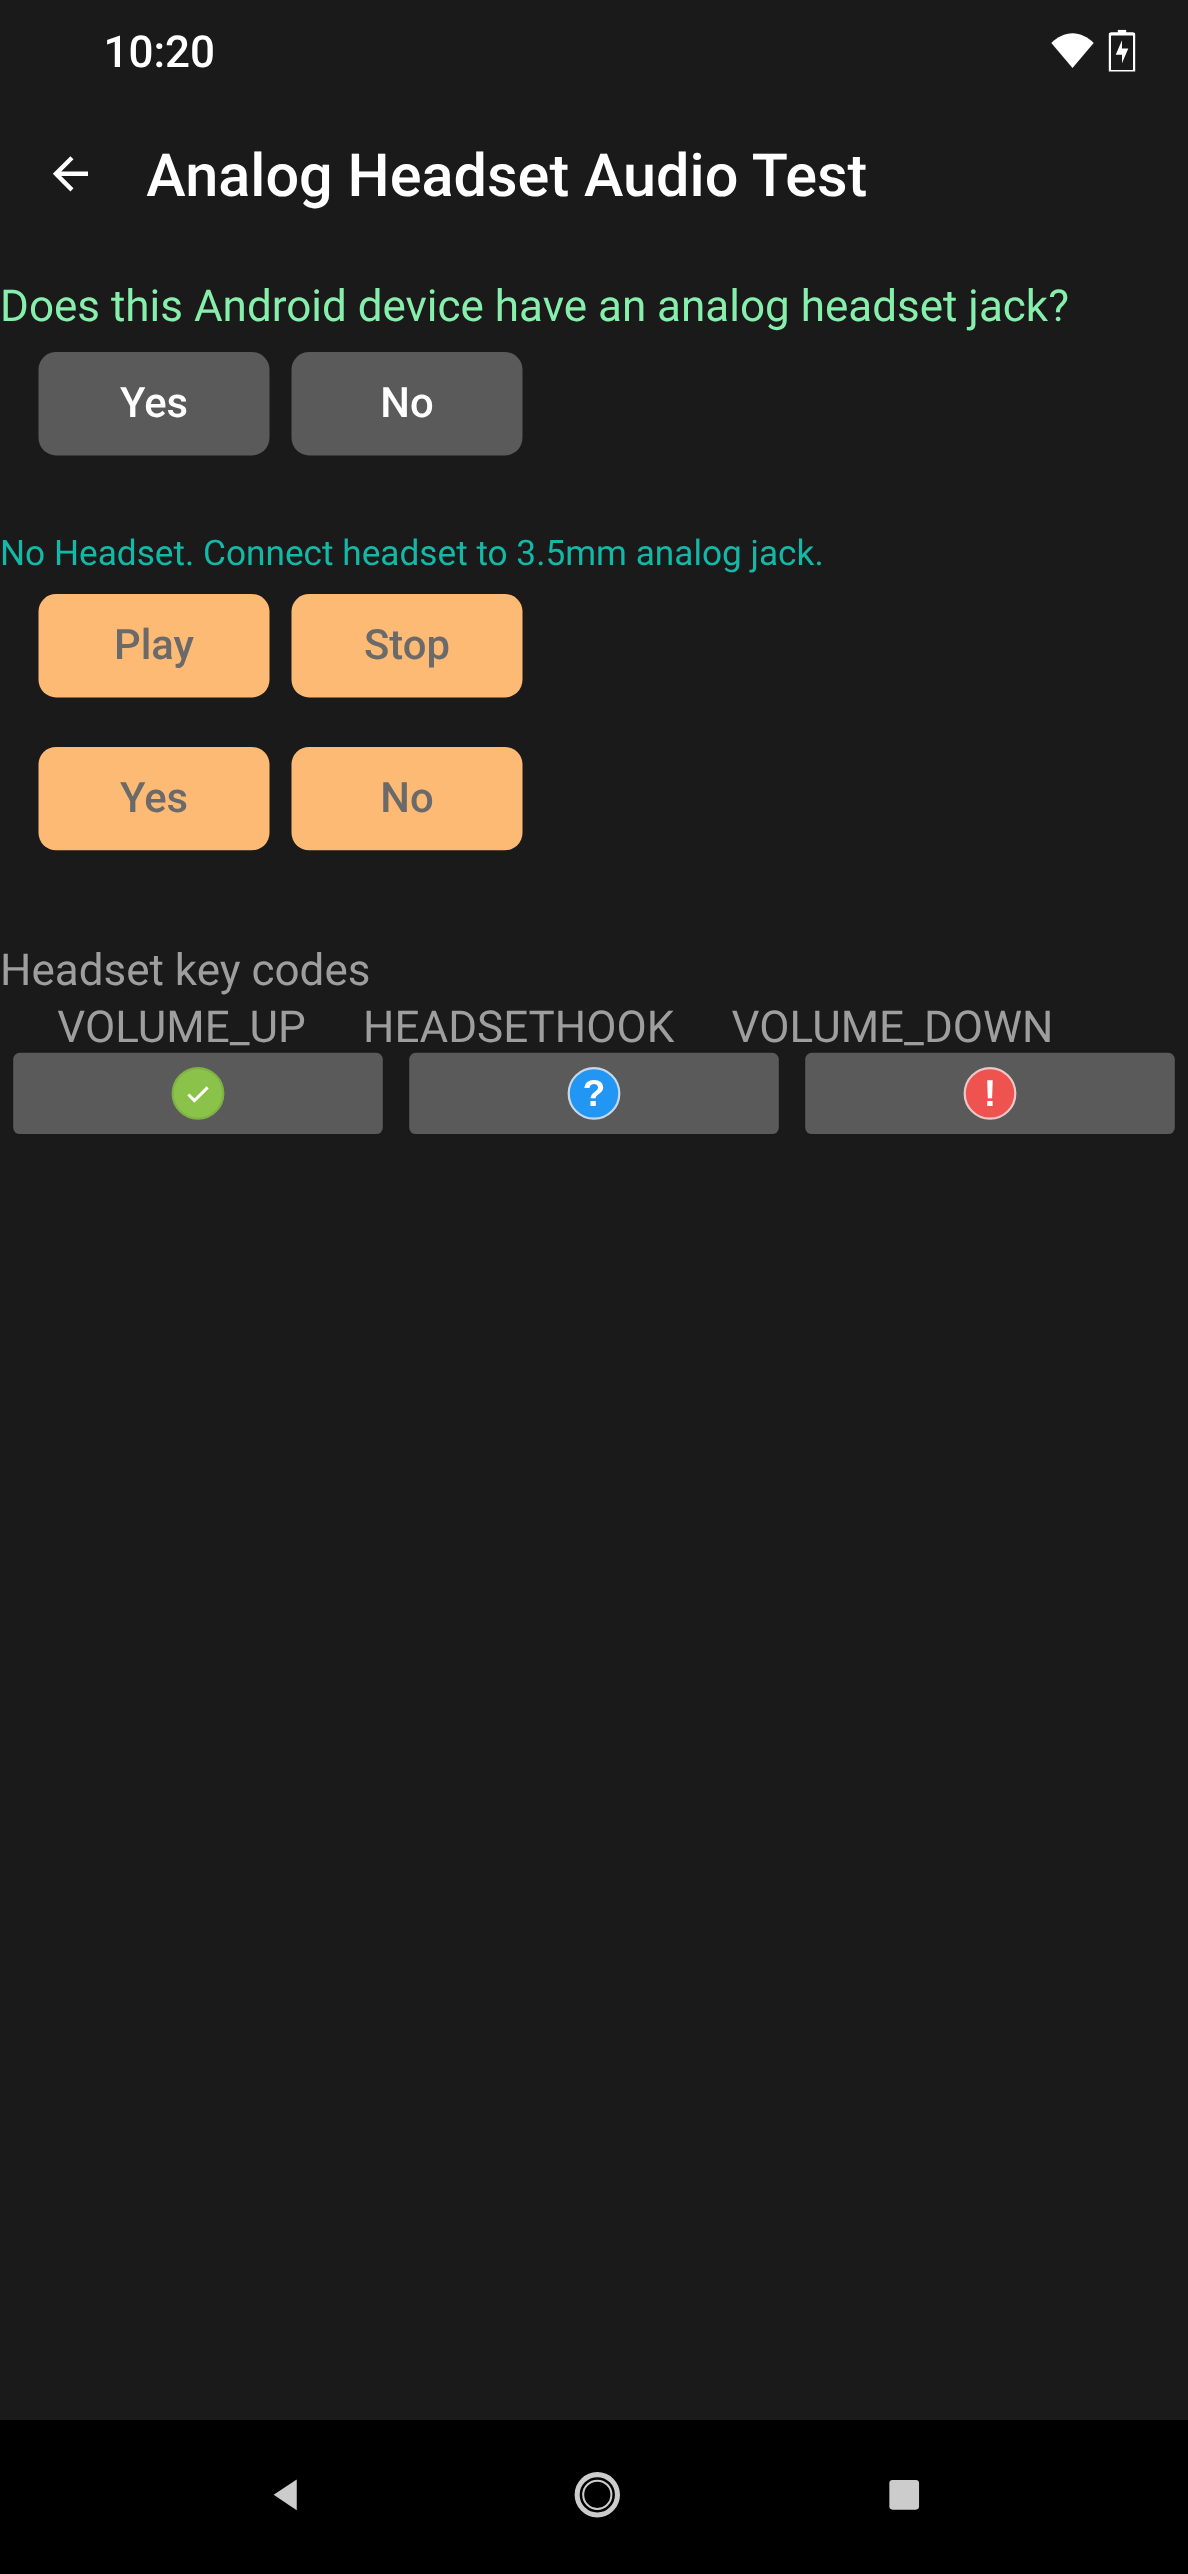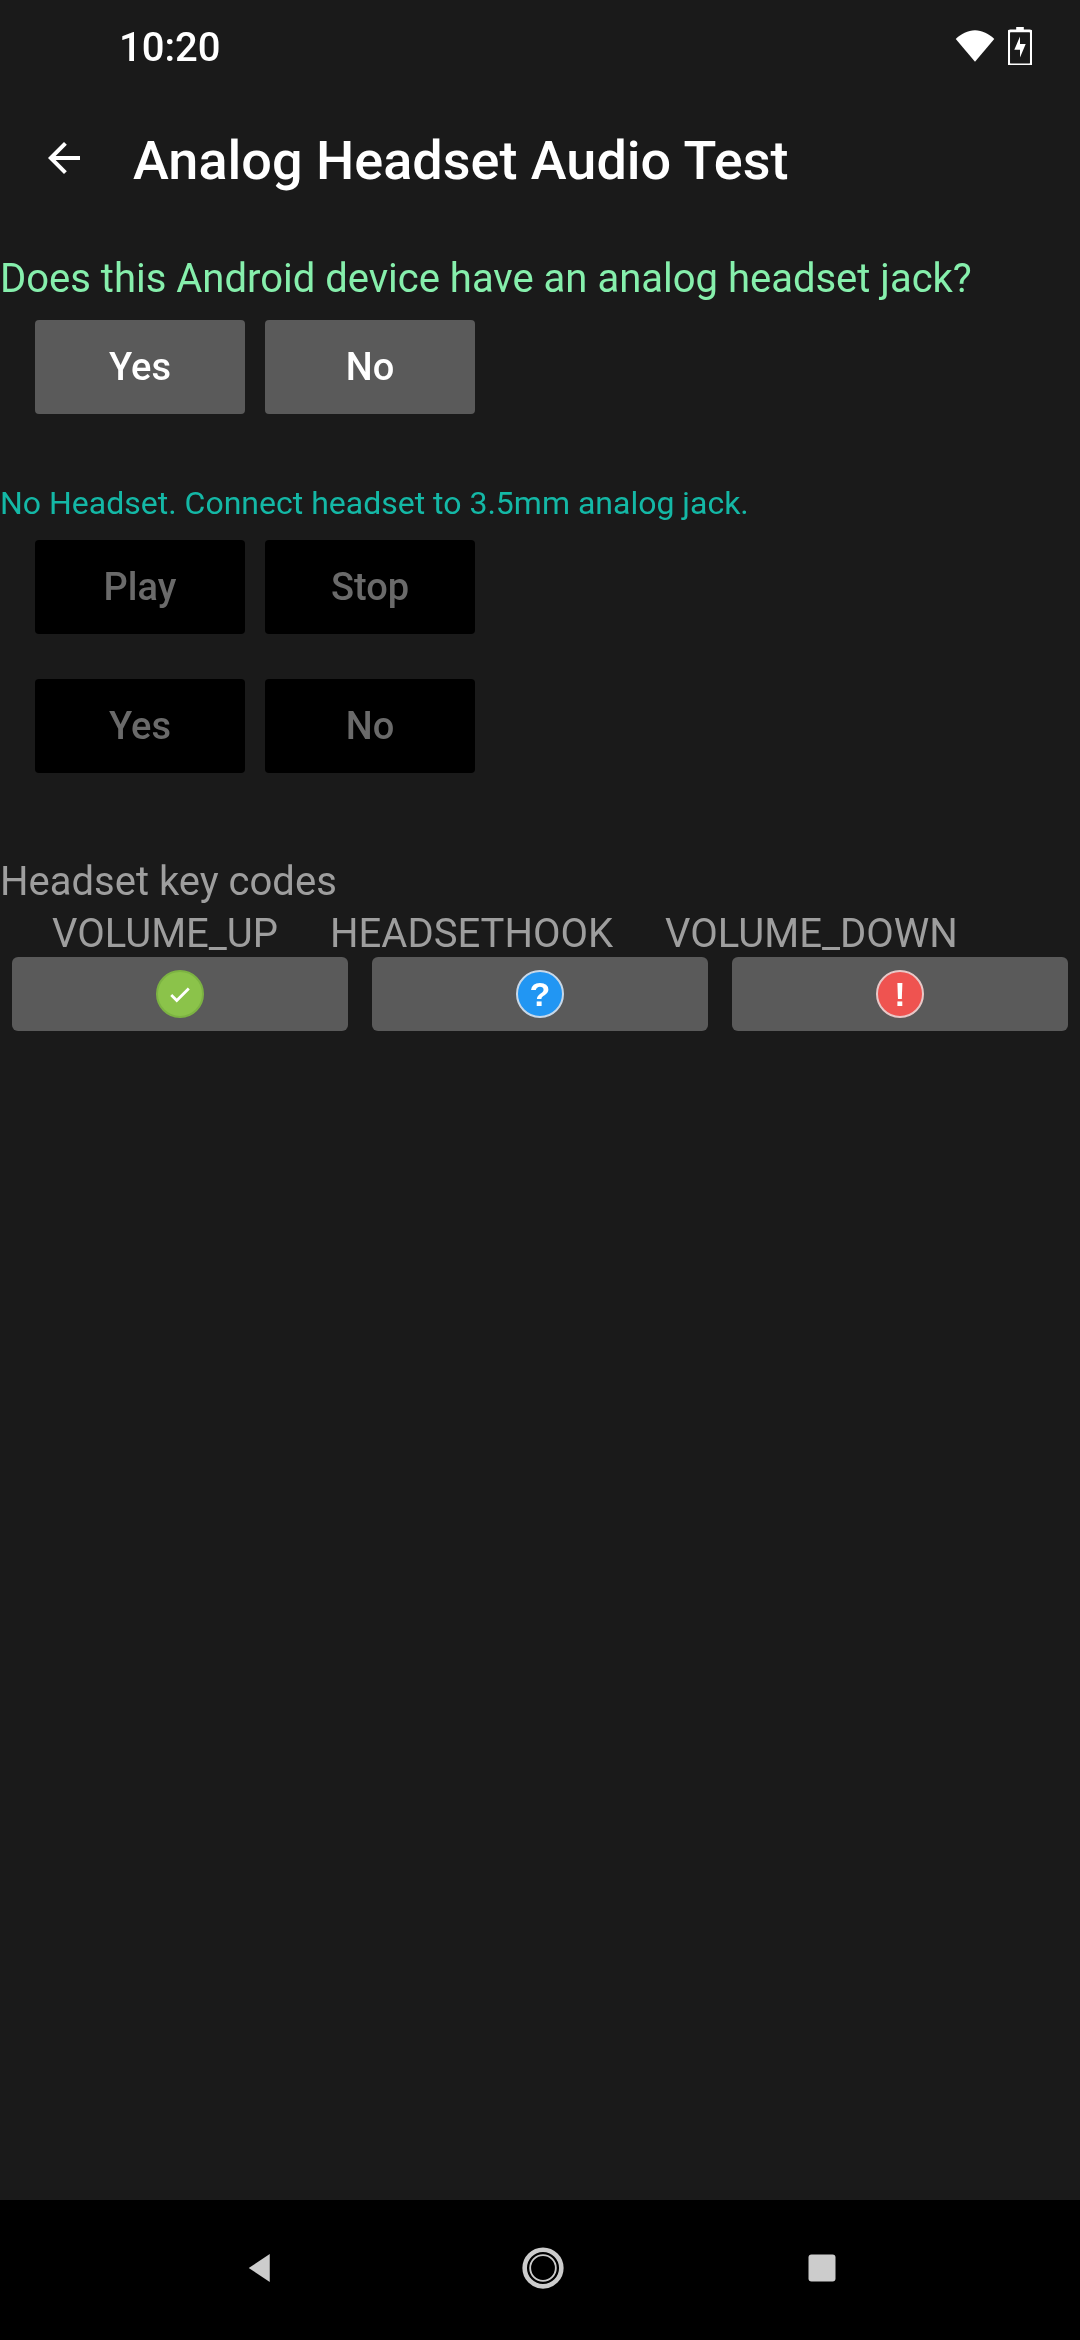--- a/index.html
+++ b/index.html
@@ -14,21 +14,21 @@
     font-family: Roboto, 'Segoe UI', Arial, sans-serif;
     color: #e0e0e0;
     overflow: hidden;
     position: relative;
   }
   .status-bar {
     height: 95px;
     display: flex;
     align-items: center;
     justify-content: space-between;
-    padding: 0 48px 0 119px;
+    padding: 0 48px 0 94px;
   }
   .status-time {
     color: #ffffff;
     font-size: 40px;
     font-weight: 500;
   }
   .status-icons {
     display: flex;
     align-items: center;
     gap: 12px;
@@ -61,34 +61,34 @@
   .button-row {
     display: flex;
     gap: 20px;
     padding: 0 0 0 35px;
     margin-bottom: 40px;
   }
   .btn {
     width: 210px;
     height: 94px;
     border: none;
-    border-radius: 4px;
+    border-radius: 16px;
     font-size: 38px;
     font-weight: 500;
     display: flex;
     align-items: center;
     justify-content: center;
     font-family: inherit;
   }
   .btn-enabled {
     background: #5a5a5a;
     color: #ffffff;
   }
   .btn-disabled {
-    background: #000000;
+    background: #fdba74;
     color: #6a6a6a;
   }
   .status-text {
     color: #14b8a6;
     font-size: 32px;
     padding: 30px 0 18px 0;
   }
   .keycodes-label {
     color: #9e9e9e;
     font-size: 40px;

